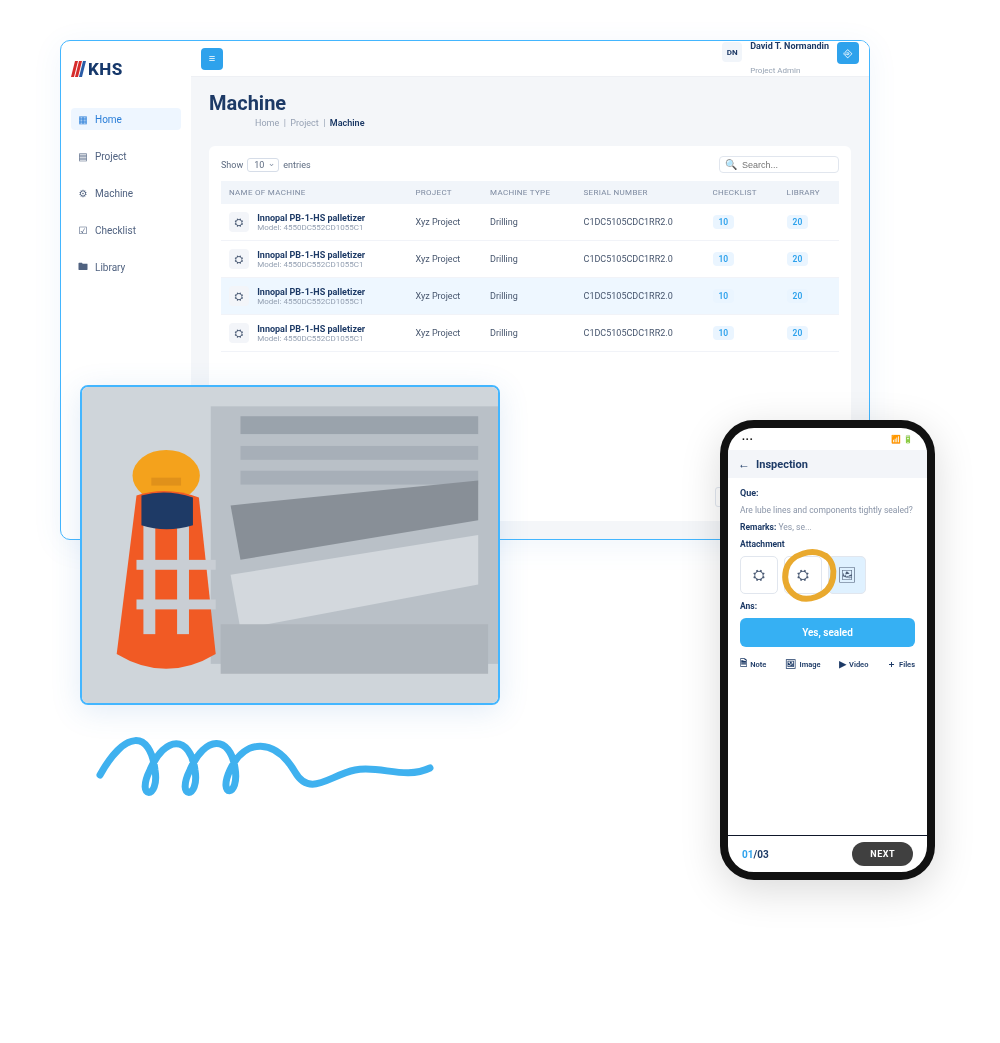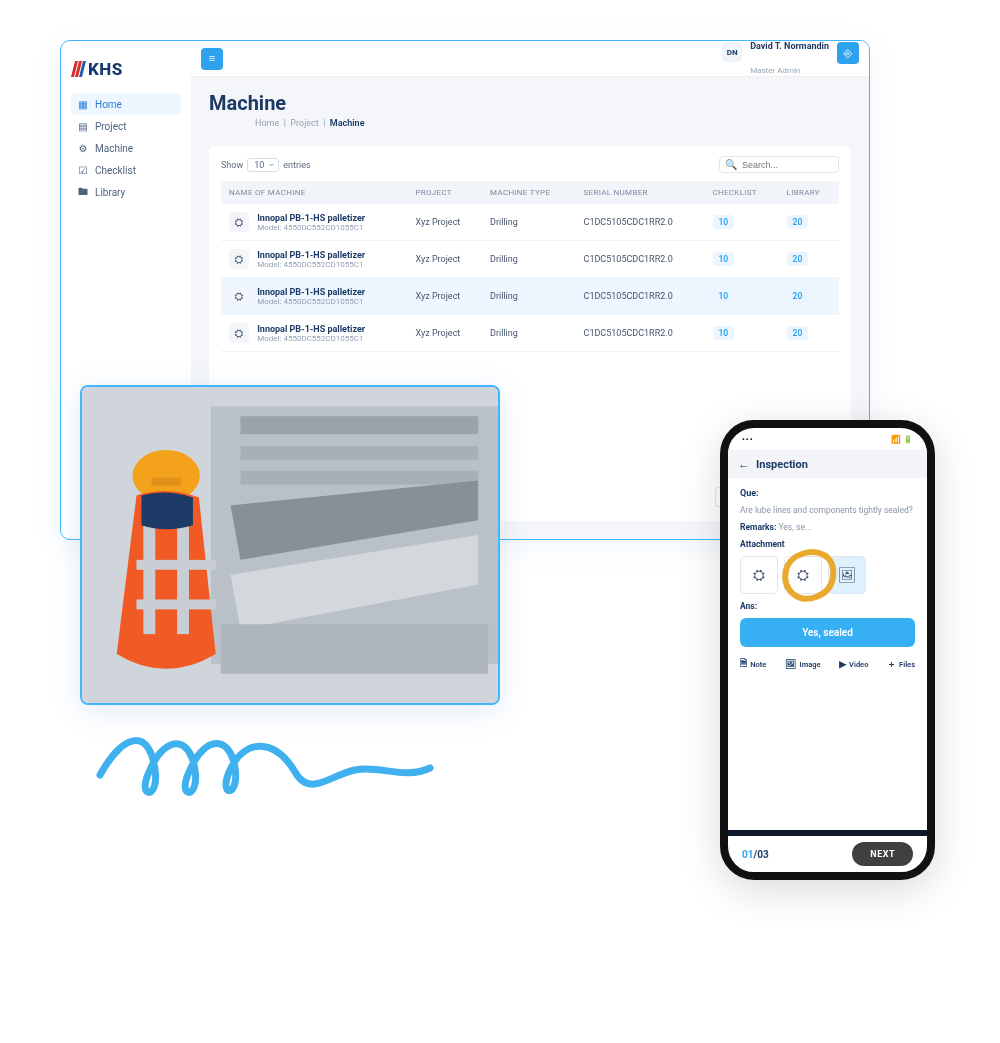--- a/index.html
+++ b/index.html
@@ -5,21 +5,21 @@
   * { box-sizing: border-box; margin: 0; padding: 0; }
   body { font-family: -apple-system, BlinkMacSystemFont, "Segoe UI", Roboto, Arial, sans-serif; background:#fff; width:1000px; height:1043px; position:relative; overflow:hidden; }
 
   
   .window {
     position:absolute; top:40px; left:60px; width:810px; height:500px;
     border:1.5px solid #43b6ff; border-radius:10px; background:#fff;
     box-shadow:0 6px 30px rgba(60,130,200,.08);
     display:flex; overflow:hidden;
   }
-  .sidebar { width:130px; padding:14px 10px; display:flex; flex-direction:column; gap:0; }
+  .sidebar { width:130px; padding:14px 10px; display:flex; flex-direction:column; gap:15px; }
   .logo { display:flex; align-items:center; gap:4px; padding:4px 2px 14px 2px; }
   .logo-bars { display:flex; gap:1px; }
   .logo-bars span { width:3px; height:16px; transform:skewX(-14deg); display:inline-block; }
   .logo-text { font-weight:800; color:#16386b; font-size:17px; letter-spacing:.5px; }
   .nav-item { display:flex; align-items:center; gap:6px; font-size:10px; color:#506280; padding:5px 6px; border-radius:4px; cursor:pointer; }
   .nav-item.active { color:#2a7ed8; background:#eef6ff; }
   .nav-item .nicon { width:12px; height:12px; display:flex; align-items:center; justify-content:center; font-size:10px; }
 
   .mainarea { flex:1; background:#f4f6f9; display:flex; flex-direction:column; }
   .topbar { height:36px; background:#fff; border-bottom:1px solid #eef0f4; display:flex; align-items:center; padding:0 10px; }
@@ -85,21 +85,21 @@
   .q-text  { font-size:8.5px; color:#8a95a8; }
   .attach-row { display:flex; gap:6px; align-items:center; position:relative; }
   .attach-tile { width:38px; height:38px; border:1px solid #e1e6ee; border-radius:5px; display:flex; align-items:center; justify-content:center; font-size:15px; color:#4a5a74; background:#fff; }
   .attach-tile.tool { background:#dff1ff; }
   .circle-mark { position:absolute; left:36px; top:-14px; width:64px; height:64px; pointer-events:none;}
   .ans-sel { background:#36b0f3; color:#fff; font-size:10px; font-weight:600; text-align:center; padding:9px; border-radius:6px; cursor:pointer;}
   .ans-opt { background:#eaf5ff; color:#2ea2ec; font-size:9px; text-align:center; padding:7px; border-radius:6px; cursor:pointer;}
   .attach-kinds { display:flex; gap:8px; justify-content:space-between; padding-top:2px;}
   .kind { font-size:7.5px; color:#1d3a66; display:flex; gap:3px; align-items:center; font-weight:600;}
   .kind .ki { font-size:9px; }
-  .phone-footer { height:36px; border-top:6px solid #0f172a; display:flex; align-items:center; justify-content:space-between; padding:18px 14px; }
+  .phone-footer { height:36px; border-top:1px solid #0f172a; display:flex; align-items:center; justify-content:space-between; padding:18px 14px; }
   .progress { font-size:10px; font-weight:700; }
   .progress .cur { color:#2ea2ec; }
   .progress .tot { color:#1d3a66; }
   .nextbtn { background:#404040; color:#fff; font-size:9px; font-weight:700; padding:7px 18px; border-radius:14px; cursor:pointer; letter-spacing:.5px;}
 </style>
 </head>
 <body>
 
 <div class="window">
   <div class="sidebar">
@@ -134,21 +134,21 @@
     </div>
   </div>
 
   <div class="mainarea">
     <div class="topbar">
       <div class="hamburger">≡</div>
       <div class="usercluster">
         <div class="avatar-ini">DN</div>
         <div class="userblock">
           <span class="username">David T. Normandin</span>
-          <span class="userrole">Master Admin</span>
+          <span class="userrole">Project Admin</span>
         </div>
         <div class="logout-btn">⎆</div>
       </div>
     </div>
 
     <div class="contentpad">
       <div class="pagetitle">Machine</div>
       <div class="breadcrumb">
         <span>Home</span>
         &nbsp;|&nbsp;

